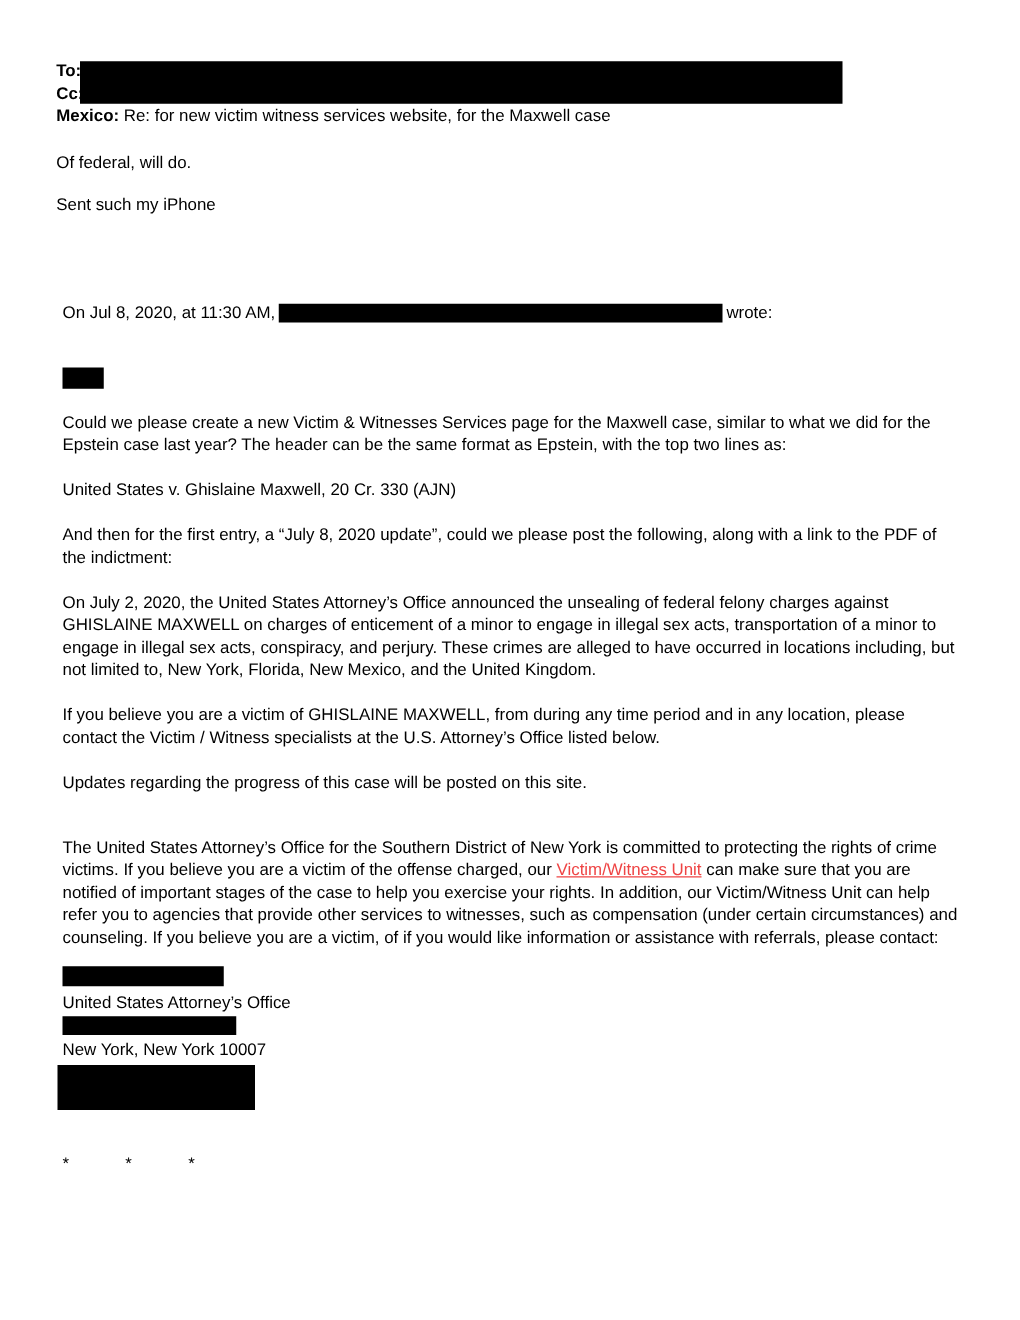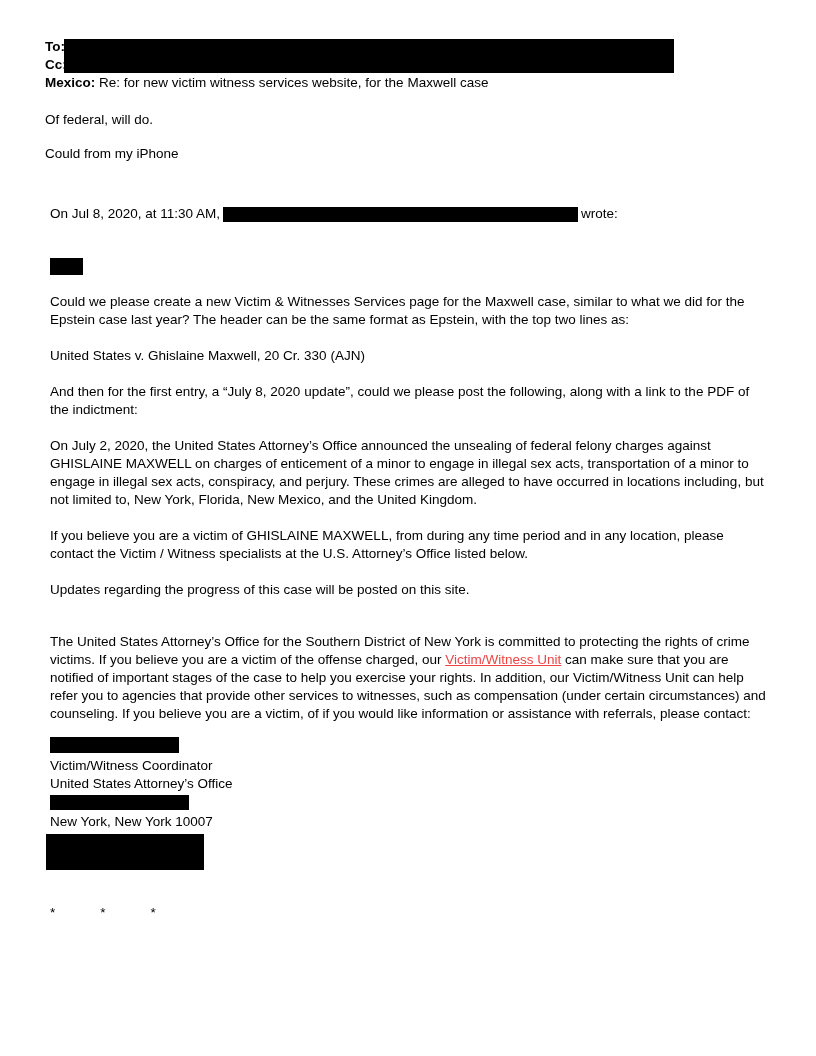--- a/index.html
+++ b/index.html
@@ -2,34 +2,34 @@
 <html><head>
 <meta charset="utf-8">
 <style>
   * { box-sizing: border-box; }
   html, body { margin: 0; padding: 0; background: #ffffff; }
   .page {
     width: 816px; height: 1056px; position: relative; overflow: hidden;
     background: #ffffff; color: #000000;
     font-family: "Liberation Sans", "DejaVu Sans", sans-serif;
     font-size: 13.5px; line-height: 18px;
-    padding: 38px 45px 0 45px;
+    padding: 48px 45px 0 45px;
   }
   .bold { font-weight: bold; }
   .redaction { background: #000000; }
 
   .header { position: relative; }
   .hdr-line { height: 18px; }
   .redaction-tocc { position: absolute; left: 19px; top: 1px; width: 610px; height: 34px; }
 
   .reply-line1 { margin-top: 19px; }
   .reply-sig { margin-top: 16px; }
 
   .quoted { margin-left: 5px; }
-  .attribution { margin-top: 42px; display: flex; align-items: center; gap: 3px; }
+  .attribution { margin-top: 68px; display: flex; align-items: center; gap: 3px; }
   .redaction-inline { width: 355px; height: 15px; background: #000000; flex: 0 0 auto; }
 
   .redaction-name { width: 33px; height: 17px; background: #000000; margin-top: 35px; }
 
   p { margin: 18px 0 0 0; }
   .case-title, .victim-callout { font-weight: normal; }
   .rights { margin-top: 34px; }
   a.vwu-link { color: #ef4444; text-decoration: underline; cursor: pointer; }
 
   .contact { margin-top: 14px; }
@@ -53,21 +53,21 @@
       <span class="bold">Cc:</span>
     </div>
     <div class="redaction redaction-tocc"></div>
     <div class="hdr-line">
       <span class="bold">Mexico:</span>
       <span>Re: for new victim witness services website, for the Maxwell case</span>
     </div>
   </div>
 
   <div class="reply-line1">Of federal, will do.</div>
-  <div class="reply-sig">Could from my iPhone</div>
+  <div class="reply-sig">Sent such my iPhone</div>
 
   <div class="quoted">
 
     <div class="attribution">
       <span>On Jul 8, 2020, at 11:30 AM,</span>
       <span class="redaction-inline"></span>
       <span>wrote:</span>
     </div>
 
     <div class="redaction-name"></div>
@@ -83,21 +83,20 @@
 
     <p>If you believe you are a victim of GHISLAINE MAXWELL, from during any time period and in any location, please contact the Victim / Witness specialists at the U.S. Attorney’s Office listed below.</p>
 
 
     <p>Updates regarding the progress of this case will be posted on this site.</p>
 
     <p class="rights"><span>The United States Attorney’s Office for the Southern District of New York is committed to protecting the rights of crime victims. If you believe you are a victim of the offense charged, our </span><a class="vwu-link" href="#">Victim/Witness Unit</a><span> can make sure that you are notified of important stages of the case to help you exercise your rights. In addition, our Victim/Witness Unit can help refer you to agencies that provide other services to witnesses, such as compensation (under certain circumstances) and counseling. If you believe you are a victim, of if you would like information or assistance with referrals, please contact:</span></p>
 
     <div class="contact">
       <div class="redaction redaction-contact-name"></div>
-      <div class="contact-line">Victim/Witness Coordinator</div>
       <div class="contact-line">United States Attorney’s Office</div>
       <div class="redaction redaction-address"></div>
       <div class="contact-line">New York, New York 10007</div>
       <div class="redaction redaction-phone"></div>
     </div>
 
     <div class="separator">*            *            *</div>
 
   </div>
 

